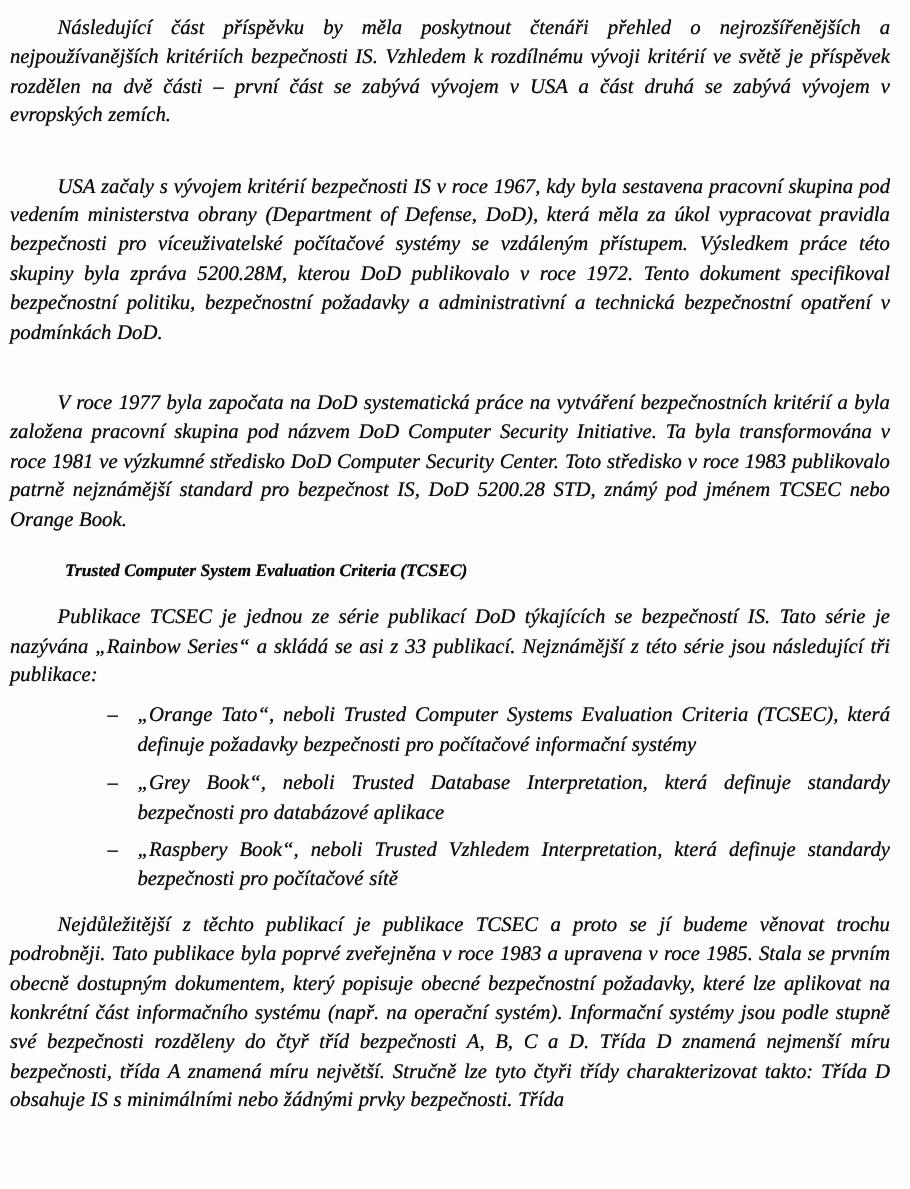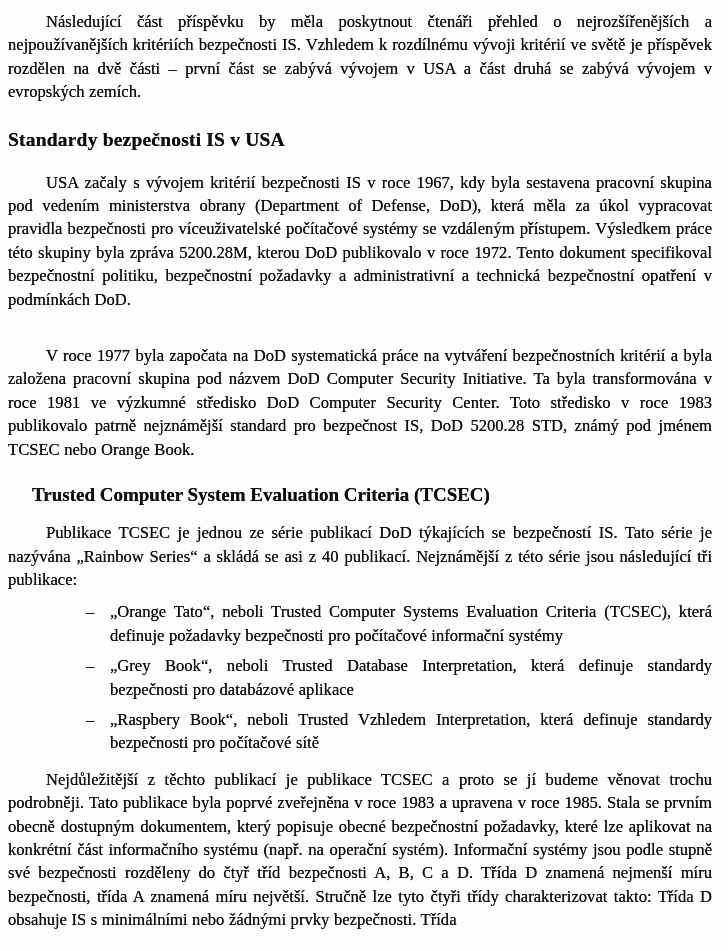--- a/index.html
+++ b/index.html
@@ -14,40 +14,41 @@
     font-family: "Liberation Serif", "DejaVu Serif", serif;
     color: #0e0d0b;
   }
   .page {
     box-sizing: border-box;
     width: 728px;
     height: 951px;
     padding: 10px 16px 6px 8px;
     
     text-shadow: 0 0 0.55px rgba(10,10,10,0.85);
+    font-style: italic;
   }
   .para {
     font-size: 16.6px;
     line-height: 23.4px;
     text-align: justify;
     text-indent: 38px;
     margin: 0;
     word-spacing: 0.4px;
   }
   .para + .para { margin-top: 33px; }
   .section-heading {
     font-size: 19.5px;
     font-weight: bold;
     letter-spacing: 0.2px;
     margin: 25px 0 20px 0;
   }
   .subsection-heading {
-    font-size: 19px;
+    font-size: 14px;
     font-weight: bold;
-    margin: 23px 0 15px 24px;
+    margin: 23px 0 15px 44px;
   }
   .pub-list {
     margin: 9px 0 0 0;
     padding: 0 0 0 78px;
     list-style: none;
   }
   .pub-item {
     display: flex;
     align-items: flex-start;
     gap: 12px;
@@ -66,29 +67,28 @@
   }
   .closing { margin-top: 13px; }
 </style>
 </head>
 <body>
 
 <div class="page">
 
   <p class="para">Následující část příspěvku by měla poskytnout čtenáři přehled o nejrozšířenějších a nejpoužívanějších kritériích bezpečnosti IS. Vzhledem k rozdílnému vývoji kritérií ve světě je příspěvek rozdělen na dvě části – první část se zabývá vývojem v USA a část druhá se zabývá vývojem v evropských zemích.</p>
 
-  <h2 class="section-heading">Standardy bezpečnosti IS v USA</h2>
 
   <p class="para">USA začaly s vývojem kritérií bezpečnosti IS v roce 1967, kdy byla sestavena pracovní skupina pod vedením ministerstva obrany (Department of Defense, DoD), která měla za úkol vypracovat pravidla bezpečnosti pro víceuživatelské počítačové systémy se vzdáleným přístupem. Výsledkem práce této skupiny byla zpráva 5200.28M, kterou DoD publikovalo v roce 1972. Tento dokument specifikoval bezpečnostní politiku, bezpečnostní požadavky a administrativní a technická bezpečnostní opatření v podmínkách DoD.</p>
 
   <p class="para">V roce 1977 byla započata na DoD systematická práce na vytváření bezpečnostních kritérií a byla založena pracovní skupina pod názvem DoD Computer Security Initiative. Ta byla transformována v roce 1981 ve výzkumné středisko DoD Computer Security Center. Toto středisko v roce 1983 publikovalo patrně nejznámější standard pro bezpečnost IS, DoD 5200.28 STD, známý pod jménem TCSEC nebo Orange Book.</p>
 
   <h3 class="subsection-heading">Trusted Computer System Evaluation Criteria (TCSEC)</h3>
 
-  <p class="para">Publikace TCSEC je jednou ze série publikací DoD týkajících se bezpečností IS. Tato série je nazývána „Rainbow Series“ a skládá se asi z 40 publikací. Nejznámější z této série jsou následující tři publikace:</p>
+  <p class="para">Publikace TCSEC je jednou ze série publikací DoD týkajících se bezpečností IS. Tato série je nazývána „Rainbow Series“ a skládá se asi z 33 publikací. Nejznámější z této série jsou následující tři publikace:</p>
 
   <ul class="pub-list">
     <li class="pub-item">
       <span class="bullet">–</span>
       <span class="pub-item-text">„Orange Tato“, neboli Trusted Computer Systems Evaluation Criteria (TCSEC), která definuje požadavky bezpečnosti pro počítačové informační systémy</span>
     </li>
     <li class="pub-item">
       <span class="bullet">–</span>
       <span class="pub-item-text">„Grey Book“, neboli Trusted Database Interpretation, která definuje standardy bezpečnosti pro databázové aplikace</span>
     </li>

